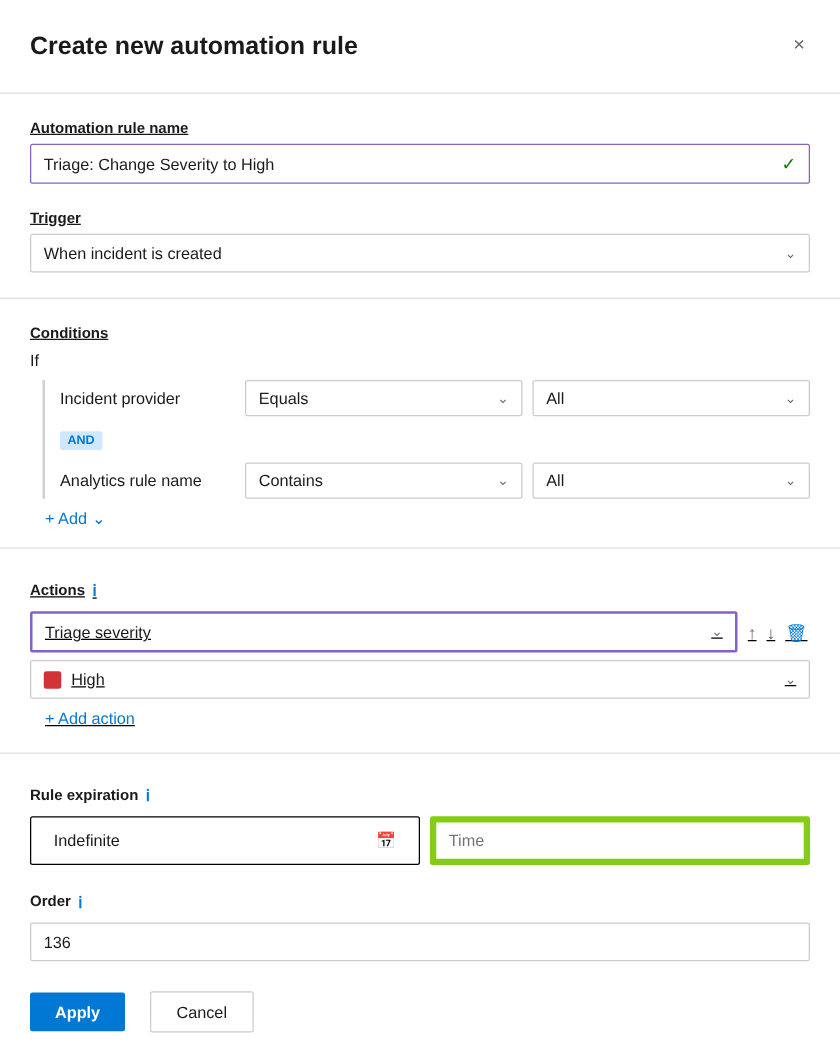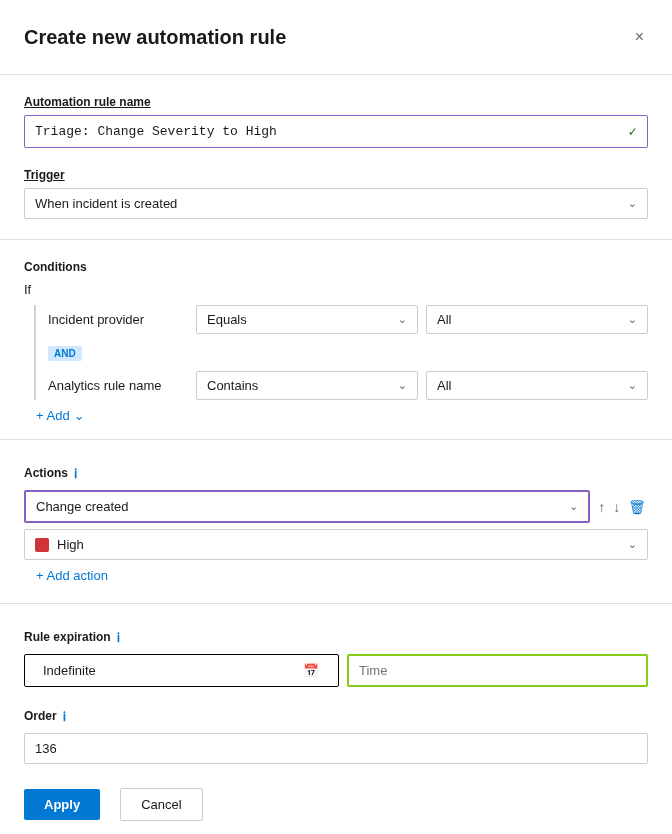--- a/index.html
+++ b/index.html
@@ -66,21 +66,20 @@
       font-size: 13px;
       color: #1a1a1a;
       outline: none;
       display: flex;
       align-items: center;
       justify-content: space-between;
       background: #fff;
     }
     .text-input.valid {
       border-color: #8661c5;
-      font-family: Liberation Mono, monospace;
     }
     .checkmark {
       color: #107c10;
       font-size: 14px;
     }
     .select-box {
       width: 100%;
       border: 1px solid #cccccc;
       border-radius: 2px;
       padding: 7px 10px;
@@ -98,20 +97,21 @@
       font-size: 11px;
     }
     .conditions-section {
       margin-top: 20px;
     }
     .conditions-label {
       font-size: 12px;
       font-weight: 600;
       color: #1a1a1a;
       margin-bottom: 8px;
+      text-decoration: underline;
     }
     .if-label {
       font-size: 13px;
       color: #1a1a1a;
       margin-bottom: 8px;
       font-weight: 500;
     }
     .condition-row {
       display: flex;
       align-items: center;
@@ -161,20 +161,21 @@
       align-items: center;
       gap: 4px;
       margin-top: 8px;
       padding-left: 12px;
       text-decoration: none;
       border: none;
       background: none;
     }
     .actions-section {
       margin-top: 24px;
+      text-decoration: underline;
     }
     .actions-label {
       font-size: 12px;
       font-weight: 600;
       color: #1a1a1a;
       display: flex;
       align-items: center;
       gap: 6px;
       margin-bottom: 8px;
     }
@@ -257,21 +258,21 @@
       font-size: 13px;
       color: #1a1a1a;
       background: #fff;
       display: flex;
       align-items: center;
       justify-content: space-between;
     }
     .calendar-icon { color: #666; font-size: 13px; }
     .time-field {
       flex: 1;
-      border: 2px solid #84cc16;
+      border: 5px solid #84cc16;
       border-radius: 2px;
       padding: 7px 10px;
       font-size: 13px;
       color: #999;
       background: #fff;
     }
     .order-section {
       margin-top: 20px;
     }
     .order-input {
@@ -392,21 +393,21 @@
   <hr class="divider" style="margin-top: 16px;">
 
   <div class="actions-section">
     <div class="actions-label">
       <span>Actions</span>
       <span class="info-icon">ℹ</span>
     </div>
 
     <div class="action-row">
       <div class="action-select">
-        <span>Change created</span>
+        <span>Triage severity</span>
         <span class="chevron">⌄</span>
       </div>
       <div class="action-icons">
         <button class="icon-btn">↑</button>
         <button class="icon-btn">↓</button>
         <button class="icon-btn trash-btn">🗑</button>
       </div>
     </div>
 
     <div class="severity-select">

